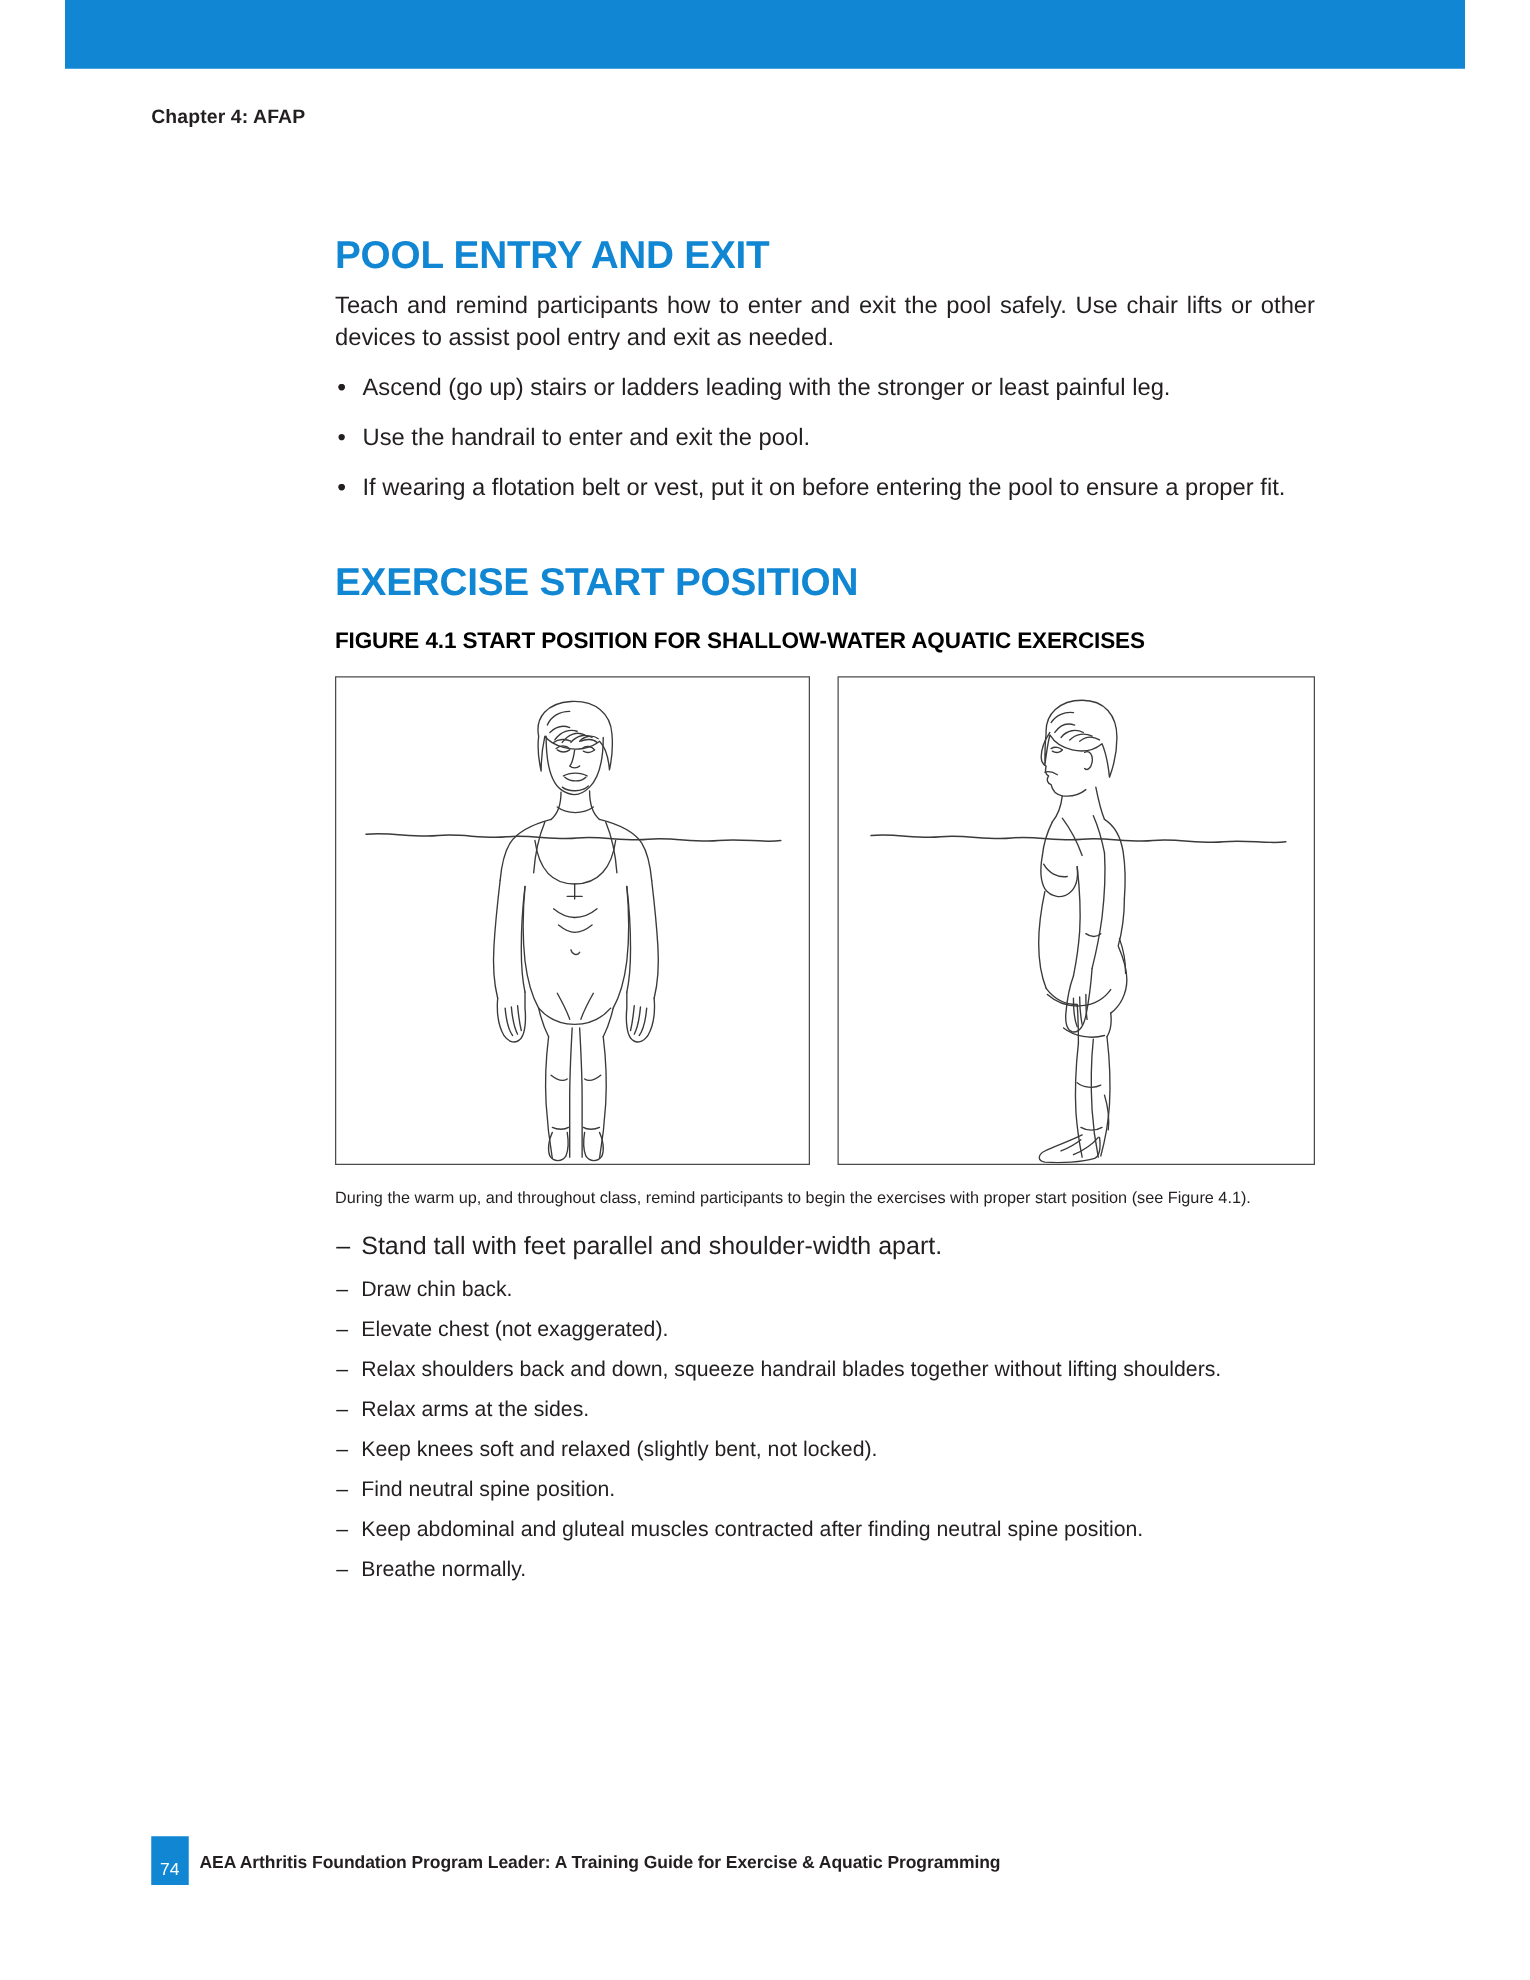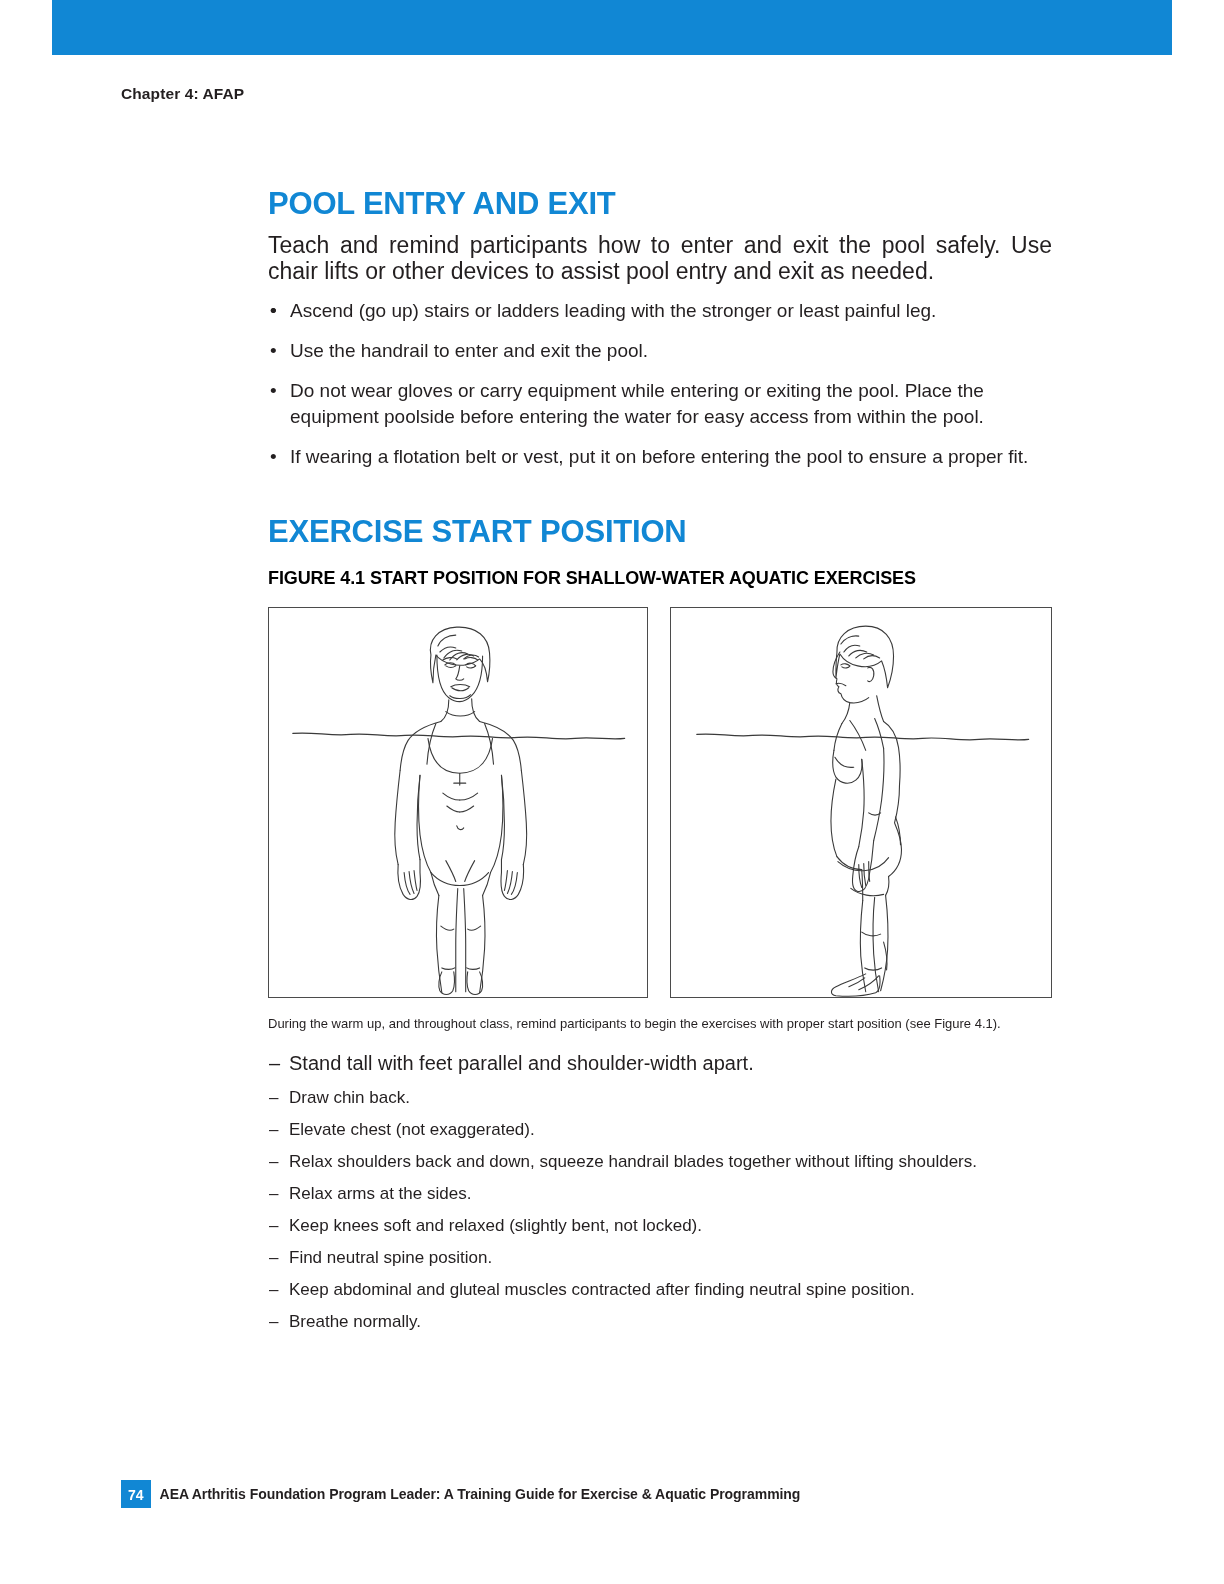--- a/index.html
+++ b/index.html
@@ -54,21 +54,21 @@
     font-size: 31px;
     line-height: 32px;
     font-weight: bold;
     color: #1187d4;
     letter-spacing: -0.2px;
     font-stretch: condensed;
   }
 
   p.intro {
     margin: 12px 0 0 0;
-    font-size: 23px;
+    font-size: 19px;
     line-height: 26px;
     text-align: justify;
     color: #231f20;
   }
 
   ul.dot-list {
     list-style: none;
     margin: 14px 0 0 0;
     padding: 0;
   }
@@ -154,23 +154,23 @@
     position: absolute;
     left: 69px;
     bottom: 76px;
     display: flex;
     align-items: center;
   }
   .page-badge {
     background: #1187d4;
     color: #ffffff;
     font-size: 14px;
-    font-weight: bold;
+    font-weight: normal;
     line-height: 1;
-    padding: 8px 7px 6px 7px;
+    padding: 19px 7px 6px 7px;
     min-width: 13px;
     text-align: center;
   }
   .footer-text {
     margin-left: 9px;
     font-size: 14px;
     font-weight: bold;
     color: #231f20;
     letter-spacing: -0.05px;
   }
@@ -197,21 +197,20 @@
       <li>
         <span class="dot-mark">•</span>
         <span>Ascend (go up) stairs or ladders leading with the stronger or least painful leg.</span>
       </li>
       <li>
         <span class="dot-mark">•</span>
         <span>Use the handrail to enter and exit the pool.</span>
       </li>
       <li>
         <span class="dot-mark">•</span>
-        <span>Do not wear gloves or carry equipment while entering or exiting the pool.  Place the equipment poolside before entering the water for easy access from within the pool.</span>
       </li>
       <li>
         <span class="dot-mark">•</span>
         <span>If wearing a flotation belt or vest, put it on before entering the pool to ensure a proper fit.</span>
       </li>
     </ul>
 
     <div class="spacer-section"></div>
 
     <h2 class="section-heading">EXERCISE START POSITION</h2>

